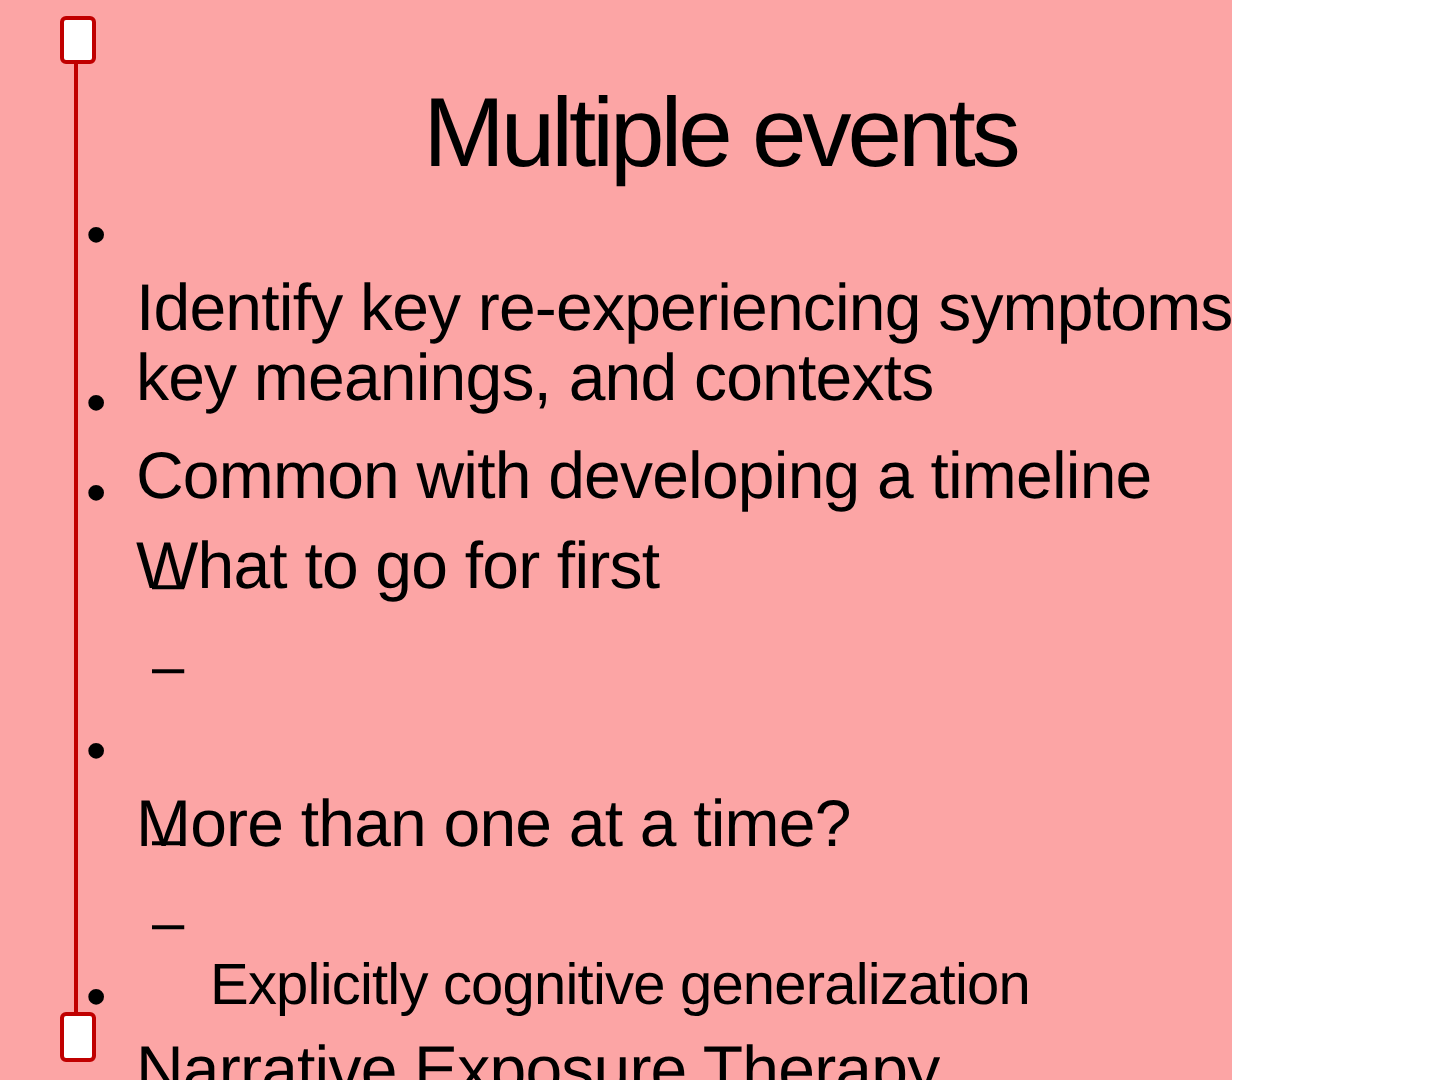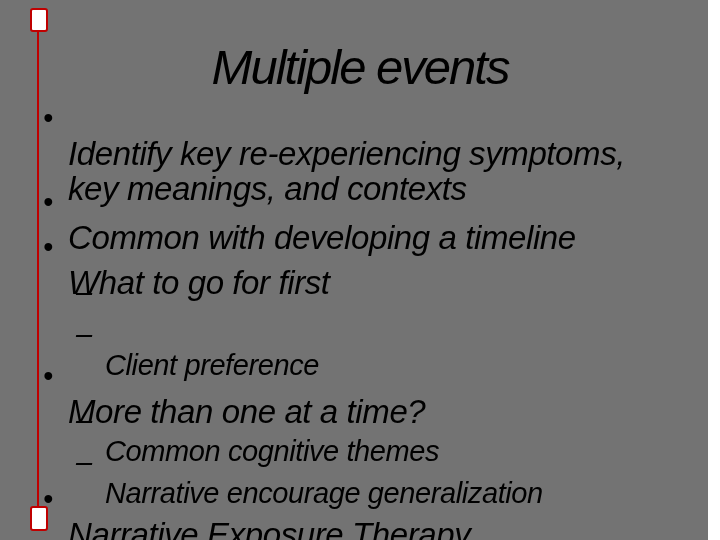--- a/index.html
+++ b/index.html
@@ -1,23 +1,22 @@
 <!DOCTYPE html>
 <html><head>
 <meta charset="utf-8">
 <style>
   html,body{margin:0;padding:0;background:#fff;}
   .slide{
     position:relative;
-    width:708px;height:540px;
-    background:#737373;
+    width:616px;height:540px;
+    background:#fca5a5;
     overflow:hidden;
     font-family:"Liberation Sans", sans-serif;
     color:#000000;
-    font-style:italic;
   }
   
   .accent-box{
     position:absolute;
     width:14px;height:20px;
     border:2px solid #c00000;
     border-radius:3px;
     background:#ffffff;
     box-sizing:content-box;
   }
@@ -87,28 +86,28 @@
   <div class="row l1 r1">
     <span class="marker">•</span><span>Common with developing a timeline</span>
   </div>
   <div class="row l1 r2">
     <span class="marker">•</span><span>What to go for first</span>
   </div>
   <div class="row l2 r3">
     <span class="marker">–</span>
   </div>
   <div class="row l2 r4">
-    <span class="marker">–</span><span>Client preference</span>
+    <span class="marker">–</span>
   </div>
   <div class="row l1 r5">
     <span class="marker">•</span><span>More than one at a time?</span>
   </div>
   <div class="row l2 r6">
-    <span class="marker">–</span><span>Common cognitive themes</span>
+    <span class="marker">–</span>
   </div>
   <div class="row l2 r7">
-    <span class="marker">–</span><span>Narrative encourage generalization</span>
+    <span class="marker">–</span><span>Explicitly cognitive generalization</span>
   </div>
   <div class="row l1 r8">
     <span class="marker">•</span><span>Narrative Exposure Therapy</span>
   </div>
 
 </div>
 
 </body></html>

